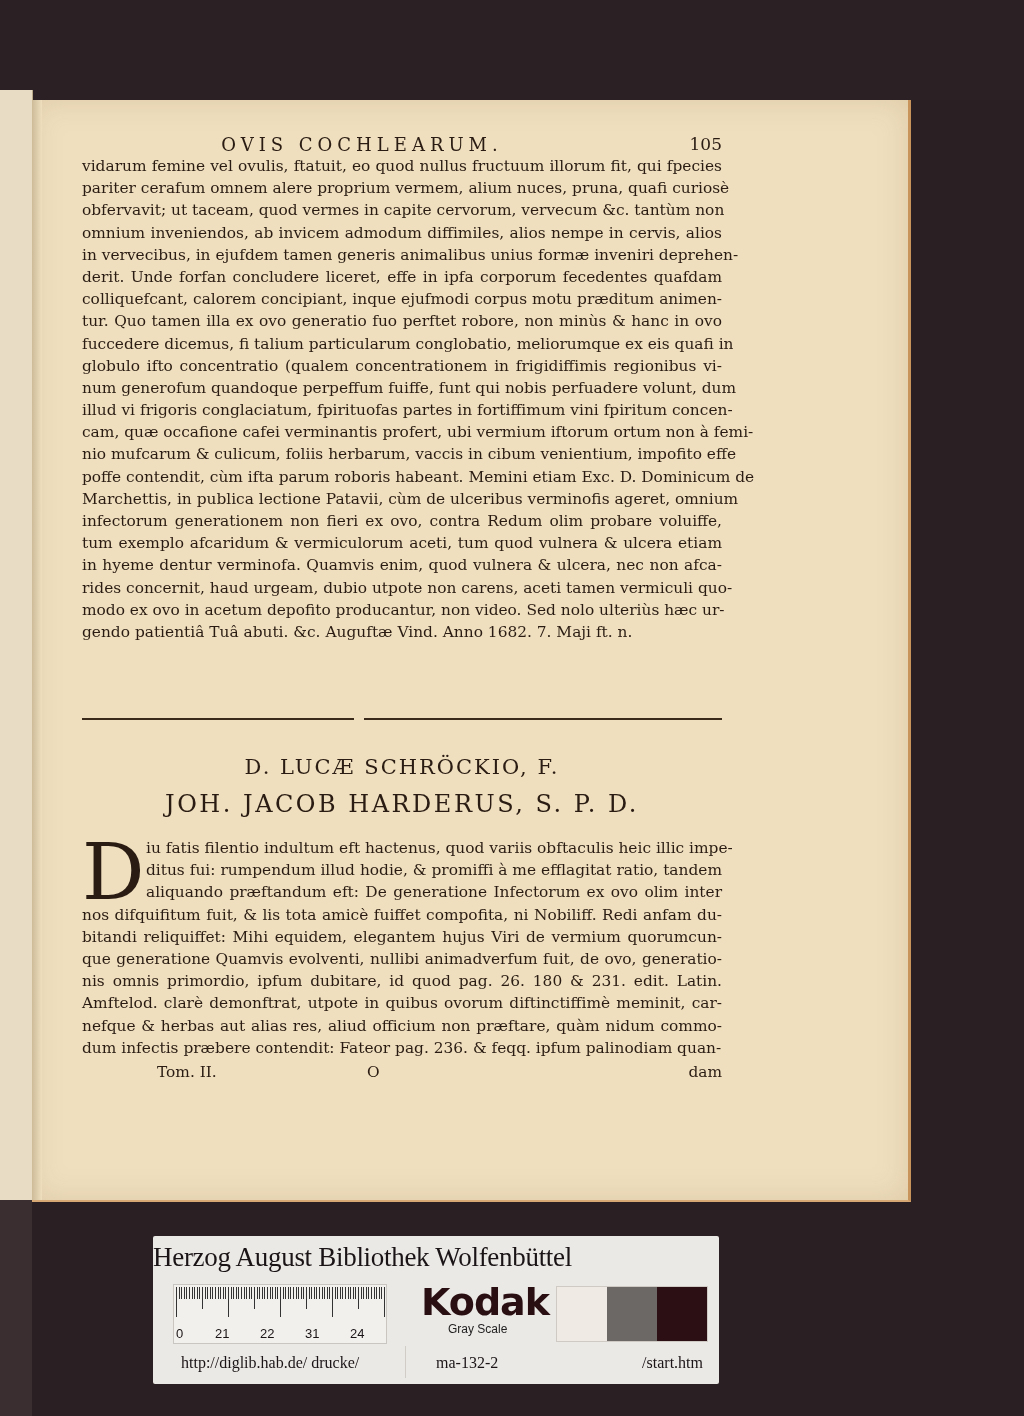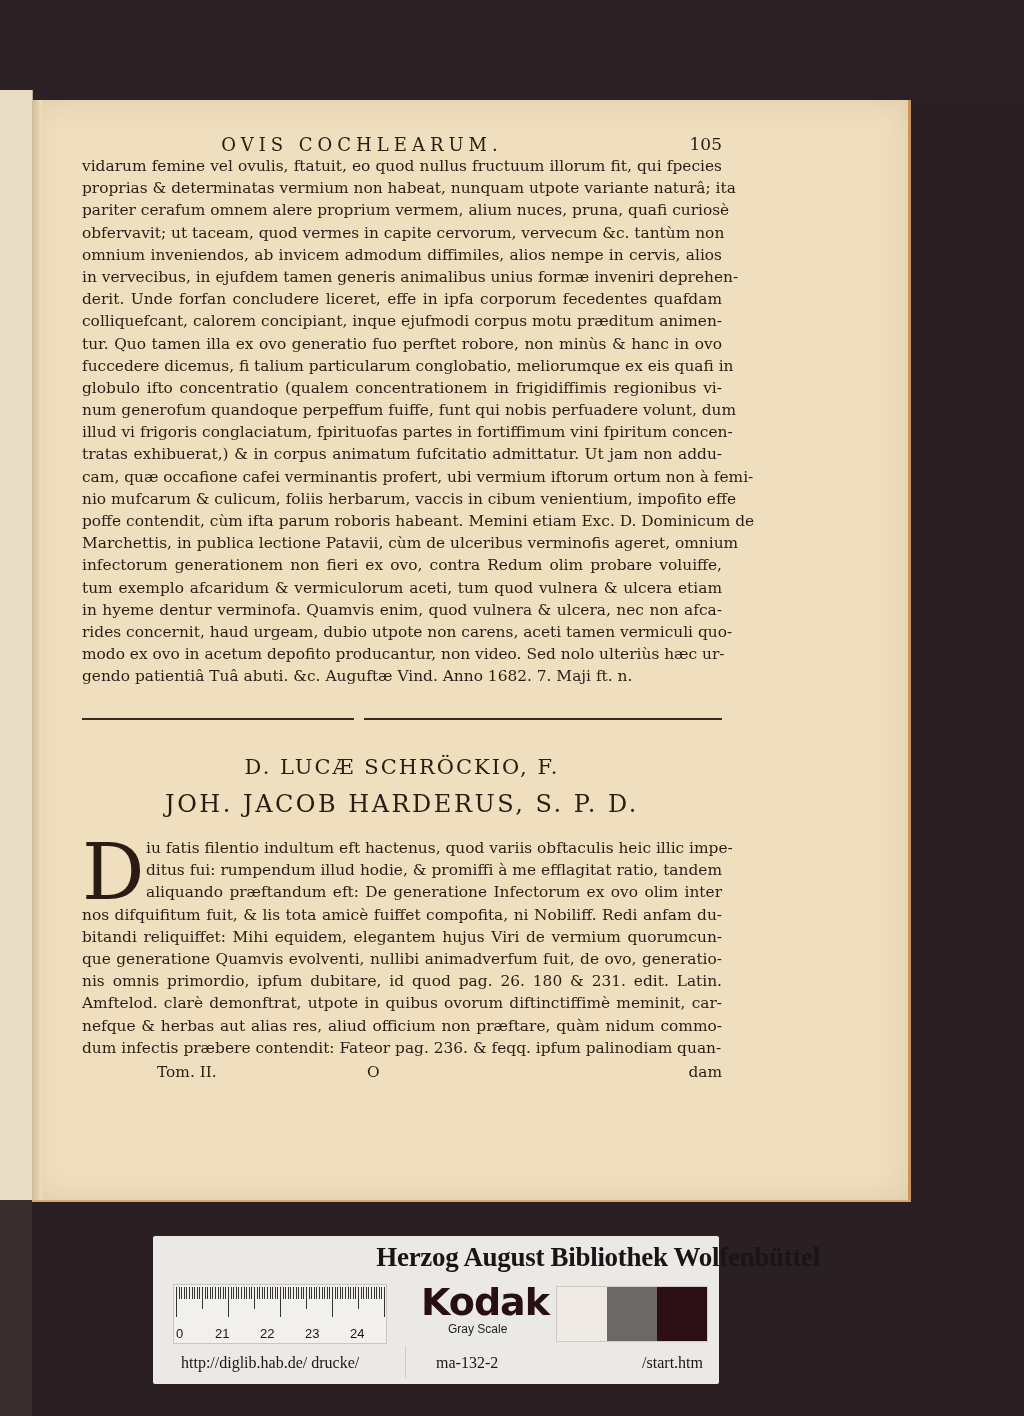--- a/index.html
+++ b/index.html
@@ -23,21 +23,21 @@
   #h2{top:690px;font-size:24px;letter-spacing:2.5px;}
   #para2{top:737px;}
   .dropcap{position:absolute;left:0;top:4px;font-size:78px;line-height:62px;color:#2a1c12;font-family:"DejaVu Serif",serif;}
   .indent{padding-left:64px;}
   .footer{position:absolute;left:50px;top:963px;width:640px;height:22px;font-size:15.4px;color:#2a1c12;}
   .f-left{position:absolute;left:38px;margin-left:37px;}
   .f-mid{position:absolute;left:285px;}
   .f-right{position:absolute;right:0;}
   
   .card{position:absolute;left:153px;top:1236px;width:566px;height:148px;background:#ebe9e6;border-radius:2px;}
-  .card-title{position:absolute;left:0;top:6px;width:667px;text-align:right;font-family:"Liberation Serif",serif;font-weight:bold;font-size:27px;color:#1a1416;letter-spacing:-0.3px;}
+  .card-title{position:absolute;left:0;top:6px;width:667px;text-align:left;font-family:"Liberation Serif",serif;font-weight:normal;font-size:27px;color:#1a1416;letter-spacing:-0.3px;}
   .ruler{position:absolute;left:20px;top:48px;width:212px;height:58px;border:1px solid #c9c5c0;background:#f2f0ed;}
   .tick{position:absolute;top:2px;width:1px;background:#333;}
   .tick-label{position:absolute;bottom:2px;font-family:"Liberation Sans",sans-serif;font-size:13px;color:#1a1416;}
   .kodak{position:absolute;left:268px;top:44px;font-family:"DejaVu Sans",sans-serif;font-weight:bold;font-size:38px;color:#2a0f12;letter-spacing:-1px;}
   .gray-label{position:absolute;left:295px;top:86px;font-family:"Liberation Sans",sans-serif;font-size:12px;color:#222;}
   .swatches{position:absolute;left:403px;top:50px;width:150px;height:54px;display:flex;border:1px solid #cfcac4;}
   .sw{flex:1;}
   .url-left{position:absolute;left:28px;top:118px;font-family:"Liberation Serif",serif;font-size:16px;color:#1a1416;}
   .url-mid{position:absolute;left:283px;top:118px;font-family:"Liberation Serif",serif;font-size:16px;color:#1a1416;}
   .url-right{position:absolute;right:16px;top:118px;font-family:"Liberation Serif",serif;font-size:16px;color:#1a1416;}
@@ -53,33 +53,31 @@
 <div class="page">
   <div class="gutter"></div>
 
   <div class="running-head">
     <span class="rh-title">OVIS COCHLEARUM.</span>
     <span class="rh-page">105</span>
   </div>
 
   <div class="body-text" id="para1">
       <span class="line">vidarum femine vel ovulis, ftatuit, eo quod nullus fructuum illorum fit, qui fpecies</span>
-      <span class="line">proprias &amp; determinatas vermium non habeat, nunquam utpote variante naturâ; ita</span>
       <span class="line">pariter cerafum omnem alere proprium vermem, alium nuces, pruna, quafi curiosè</span>
       <span class="line">obfervavit; ut taceam, quod vermes in capite cervorum, vervecum &amp;c. tantùm non</span>
       <span class="line">omnium inveniendos, ab invicem admodum diffimiles, alios nempe in cervis, alios</span>
       <span class="line">in vervecibus, in ejufdem tamen generis animalibus unius formæ inveniri deprehen-</span>
       <span class="line">derit. Unde forfan concludere liceret, effe in ipfa corporum fecedentes quafdam</span>
       <span class="line">colliquefcant, calorem concipiant, inque ejufmodi corpus motu præditum animen-</span>
       <span class="line">tur. Quo tamen illa ex ovo generatio fuo perftet robore, non minùs &amp; hanc in ovo</span>
       <span class="line">fuccedere dicemus, fi talium particularum conglobatio, meliorumque ex eis quafi in</span>
       <span class="line">globulo ifto concentratio (qualem concentrationem in frigidiffimis regionibus vi-</span>
       <span class="line">num generofum quandoque perpeffum fuiffe, funt qui nobis perfuadere volunt, dum</span>
       <span class="line">illud vi frigoris conglaciatum, fpirituofas partes in fortiffimum vini fpiritum concen-</span>
-      <span class="line">tratas exhibuerat,) &amp; in corpus animatum fufcitatio admittatur. Ut jam non addu-</span>
       <span class="line">cam, quæ occafione cafei verminantis profert, ubi vermium iftorum ortum non à femi-</span>
       <span class="line">nio mufcarum &amp; culicum, foliis herbarum, vaccis in cibum venientium, impofito effe</span>
       <span class="line">poffe contendit, cùm ifta parum roboris habeant. Memini etiam Exc. D. Dominicum de</span>
       <span class="line">Marchettis, in publica lectione Patavii, cùm de ulceribus verminofis ageret, omnium</span>
       <span class="line">infectorum generationem non fieri ex ovo, contra Redum olim probare voluiffe,</span>
       <span class="line">tum exemplo afcaridum &amp; vermiculorum aceti, tum quod vulnera &amp; ulcera etiam</span>
       <span class="line">in hyeme dentur verminofa. Quamvis enim, quod vulnera &amp; ulcera, nec non afca-</span>
       <span class="line">rides concernit, haud urgeam, dubio utpote non carens, aceti tamen vermiculi quo-</span>
       <span class="line">modo ex ovo in acetum depofito producantur, non video. Sed nolo ulteriùs hæc ur-</span>
       <span class="line last">gendo patientiâ Tuâ abuti. &amp;c. Auguftæ Vind. Anno 1682. 7. Maji ft. n.</span>
@@ -192,21 +190,21 @@
       <div class="tick" style="left: 194.4px; height: 12px;"></div>
       <div class="tick" style="left: 197px; height: 12px;"></div>
       <div class="tick" style="left: 199.6px; height: 12px;"></div>
       <div class="tick" style="left: 202.2px; height: 12px;"></div>
       <div class="tick" style="left: 204.8px; height: 12px;"></div>
       <div class="tick" style="left: 207.4px; height: 12px;"></div>
       <div class="tick" style="left: 210px; height: 30px;"></div>
       <span class="tick-label" style="left: 2px;">0</span>
       <span class="tick-label" style="left: 41px;">21</span>
       <span class="tick-label" style="left: 86px;">22</span>
-      <span class="tick-label" style="left: 131px;">23</span>
+      <span class="tick-label" style="left: 131px;">31</span>
       <span class="tick-label" style="left: 176px;">24</span>
     </div>
   <div class="kodak">Kodak</div>
   <div class="gray-label">Gray Scale</div>
   <div class="swatches" id="swatches">
       <div class="sw" style="background: rgb(239, 235, 228);"></div>
       <div class="sw" style="background: rgb(107, 104, 102);"></div>
       <div class="sw" style="background: rgb(43, 15, 20);"></div>
     </div>
   <div class="divider-v"></div>

